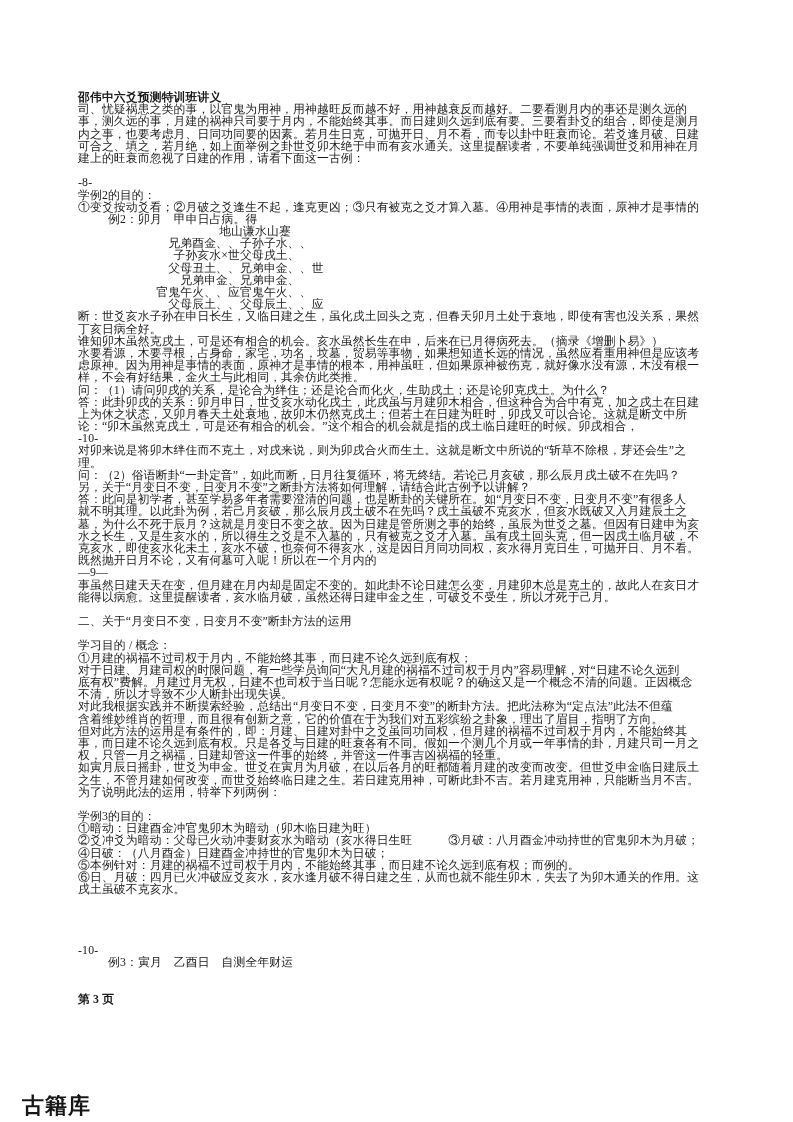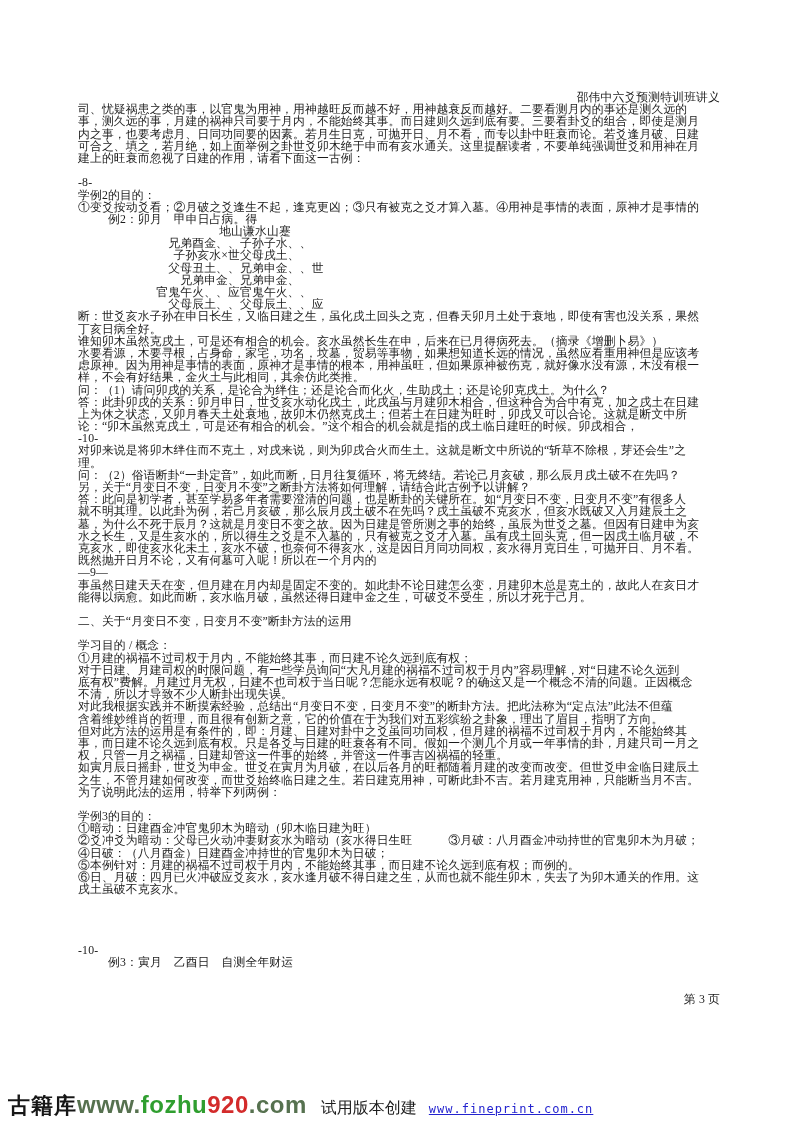--- a/index.html
+++ b/index.html
@@ -5,31 +5,32 @@
   html,body{margin:0;padding:0;background:#ffffff;}
   .page{
     position:relative;width:793px;height:1122px;background:#ffffff;overflow:hidden;
     font-family:"Liberation Serif","DejaVu Serif",serif;color:#1b1b1b;
   }
   .doc{
     position:absolute;left:78px;top:91px;width:642px;
     font-size:11.8px;line-height:12.2px;letter-spacing:0.15px;
   }
   .line{white-space:pre;height:12.2px;}
-  .center{text-align:right;}
+  .center{text-align:left;font-weight:bold;}
   .blank{height:12.2px;}
   .crow{display:flex;padding-left:37px;}
   .crow .lc{display:inline-block;width:125px;text-align:right;}
   .chead{padding-left:50px;}
   .chead .lc{width:127px;}
   
   .footer{
     position:absolute;left:8px;top:1091px;height:28px;
     display:flex;align-items:baseline;white-space:nowrap;
     font-family:"Liberation Sans","DejaVu Sans",sans-serif;
+    flex-direction:column;
   }
   .brand{font-size:22px;font-weight:bold;color:#161616;letter-spacing:1px;}
   .url{font-size:24px;font-weight:bold;margin-left:0;letter-spacing:0.5px;}
   .u-dim{color:var(--dim-green,#56714f);}
   .u-green{color:var(--fozhu-green,#2f9e2f);}
   .u-red{color:var(--fozhu-red,#d32b2b);}
   .trial{font-size:16px;color:#1d1d1d;margin-left:14px;font-family:Liberation Serif, serif;}
   .fineprint{
     font-size:12px;color:var(--fineprint-blue,#2323cf);margin-left:12px;
     text-decoration:underline;font-family:"DejaVu Sans Mono","Liberation Mono",monospace;
@@ -75,21 +76,21 @@
       <div class="line">问：（2）俗语断卦“一卦定音”，如此而断，日月往复循环，将无终结。若论己月亥破，那么辰月戌土破不在先吗？</div>
       <div class="line">另，关于“月变日不变，日变月不变”之断卦方法将如何理解，请结合此古例予以讲解？</div>
       <div class="line">答：此问是初学者，甚至学易多年者需要澄清的问题，也是断卦的关键所在。如“月变日不变，日变月不变”有很多人</div>
       <div class="line">就不明其理。以此卦为例，若己月亥破，那么辰月戌土破不在先吗？戌土虽破不克亥水，但亥水既破又入月建辰土之</div>
       <div class="line">墓，为什么不死于辰月？这就是月变日不变之故。因为日建是管所测之事的始终，虽辰为世爻之墓。但因有日建申为亥</div>
       <div class="line">水之长生，又是生亥水的，所以得生之爻是不入墓的，只有被克之爻才入墓。虽有戌土回头克，但一因戌土临月破，不</div>
       <div class="line">克亥水，即使亥水化未土，亥水不破，也奈何不得亥水，这是因日月同功同权，亥水得月克日生，可抛开日、月不看。</div>
       <div class="line">既然抛开日月不论，又有何墓可入呢！所以在一个月内的</div>
       <div class="line">—9—</div>
       <div class="line">事虽然日建天天在变，但月建在月内却是固定不变的。如此卦不论日建怎么变，月建卯木总是克土的，故此人在亥日才</div>
-      <div class="line">能得以病愈。如此而断，亥水临月破，虽然还得日建申金之生，可破爻不受生，所以才死于己月。</div>
+      <div class="line">能得以病愈。这里提醒读者，亥水临月破，虽然还得日建申金之生，可破爻不受生，所以才死于己月。</div>
       <div class="line blank"></div>
       <div class="line">二、关于“月变日不变，日变月不变”断卦方法的运用</div>
       <div class="line blank"></div>
       <div class="line">学习目的 / 概念：</div>
       <div class="line">①月建的祸福不过司权于月内，不能始终其事，而日建不论久远到底有权；</div>
       <div class="line">对于日建、月建司权的时限问题，有一些学员询问“大凡月建的祸福不过司权于月内”容易理解，对“日建不论久远到</div>
       <div class="line">底有权”费解。月建过月无权，日建不也司权于当日呢？怎能永远有权呢？的确这又是一个概念不清的问题。正因概念</div>
       <div class="line">不清，所以才导致不少人断卦出现失误。</div>
       <div class="line">对此我根据实践并不断摸索经验，总结出“月变日不变，日变月不变”的断卦方法。把此法称为“定点法”此法不但蕴</div>
       <div class="line">含着维妙维肖的哲理，而且很有创新之意，它的价值在于为我们对五彩缤纷之卦象，理出了眉目，指明了方向。</div>

